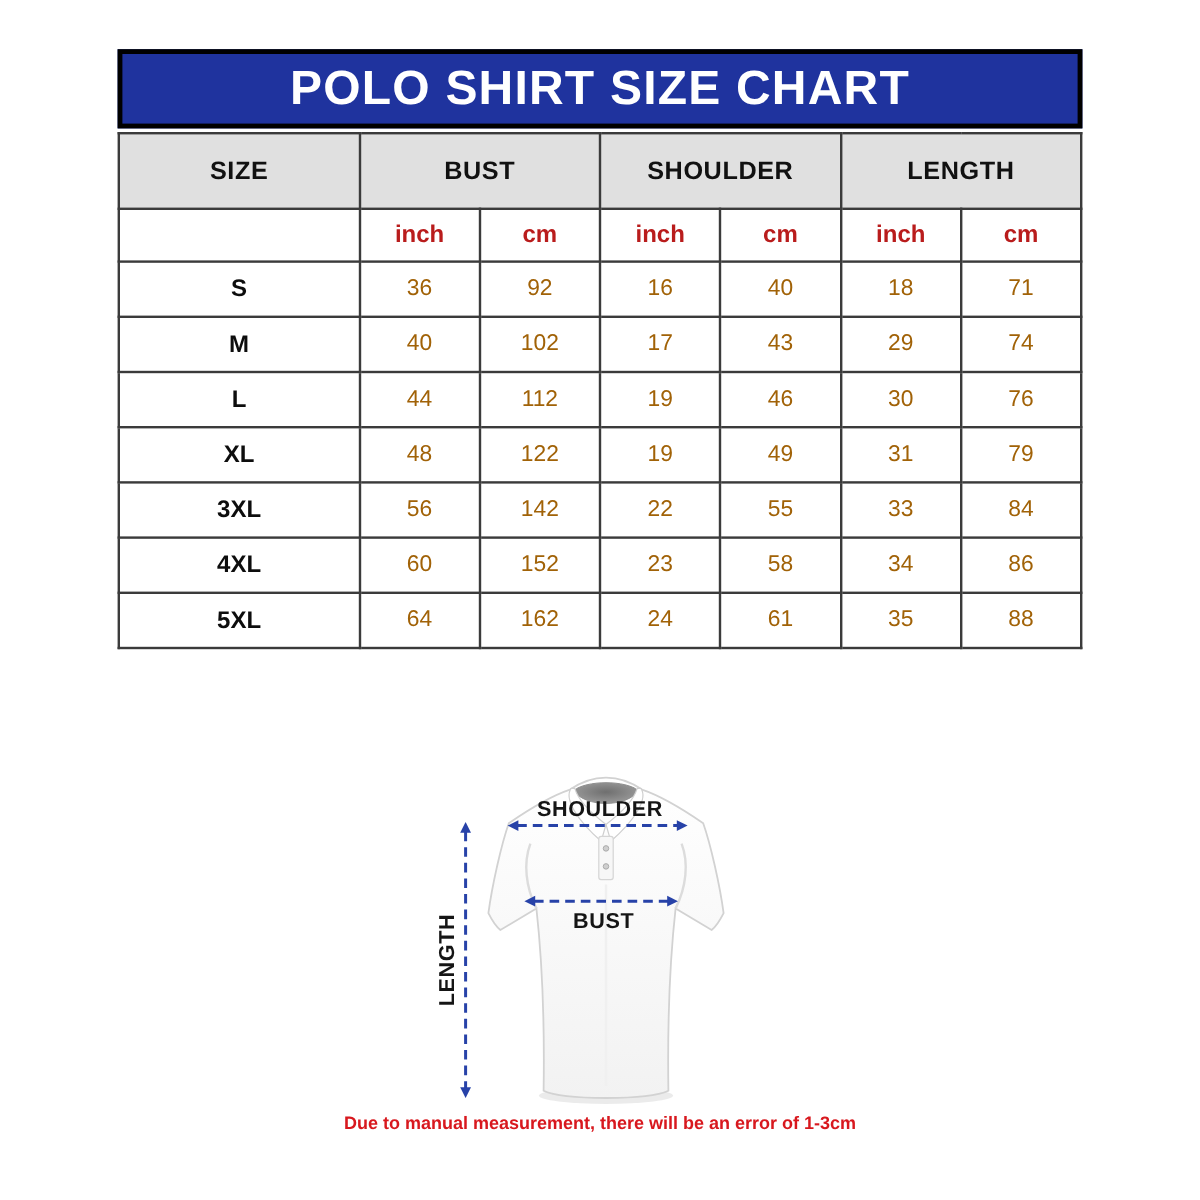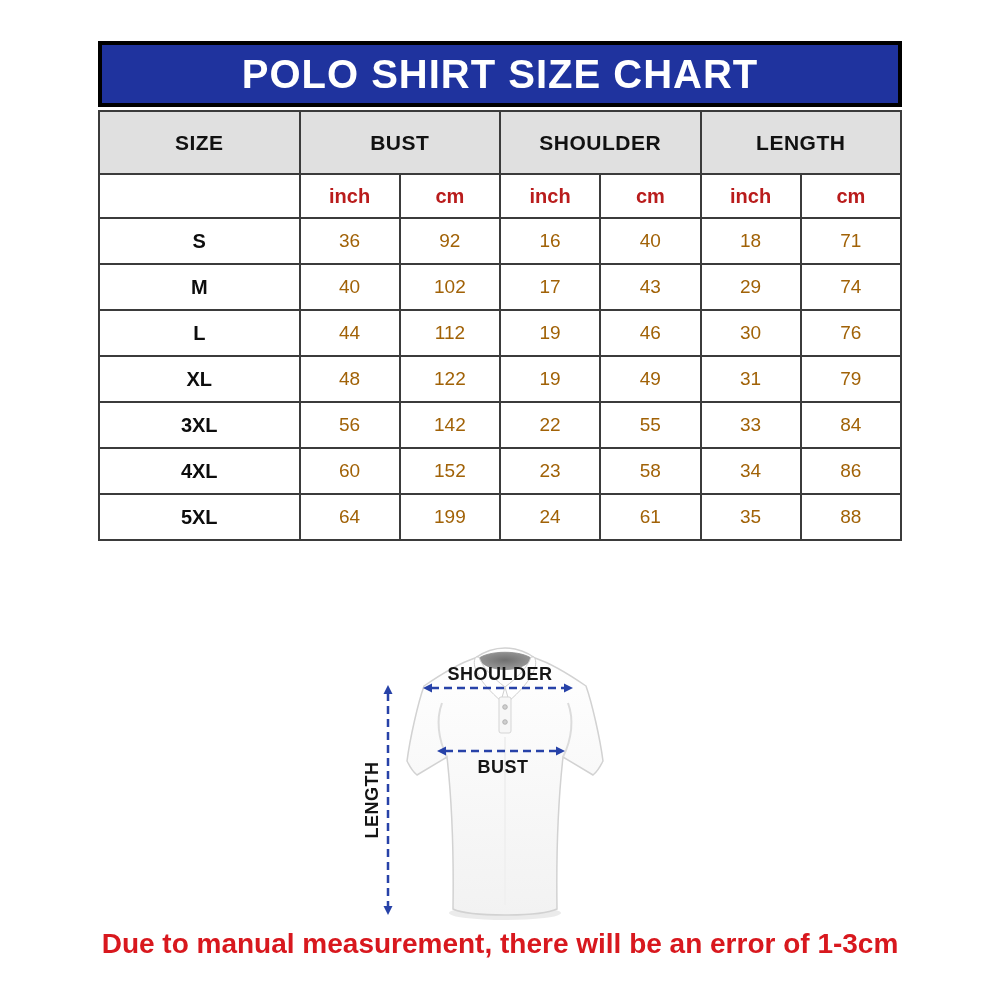--- a/index.html
+++ b/index.html
@@ -46,21 +46,21 @@
   .placket{fill:#f7f7f7;stroke:#d5d5d5;stroke-width:1;}
   .button{fill:#cfcfcf;stroke:#a8a8a8;stroke-width:0.8;}
   .arrow-line{stroke:var(--arrow);stroke-width:2.5;stroke-dasharray:8 5;fill:none;}
   .arrow-head{fill:var(--arrow);stroke:none;}
   .measure-label{
     font-family:"Liberation Sans", sans-serif;font-weight:bold;font-size:18px;
     fill:#151515;letter-spacing:0.5px;
   }
   .note{
     position:absolute;left:0;top:928px;width:1000px;text-align:center;
-    font-size:28px;font-weight:bold;color:var(--note-text);
+    font-size:15px;font-weight:bold;color:var(--note-text);
   }
 </style>
 </head>
 <body>
 
 <div class="chart">
   <div class="title-bar">
     <span>POLO SHIRT SIZE CHART</span>
   </div>
   <table>
@@ -141,21 +141,21 @@
         <td>60</td>
         <td>152</td>
         <td>23</td>
         <td>58</td>
         <td>34</td>
         <td>86</td>
       </tr>
       <tr>
         <td class="size-cell">5XL</td>
         <td>64</td>
-        <td>199</td>
+        <td>162</td>
         <td>24</td>
         <td>61</td>
         <td>35</td>
         <td>88</td>
       </tr>
     </tbody>
   </table>
 </div>
 
 <div class="diagram">

